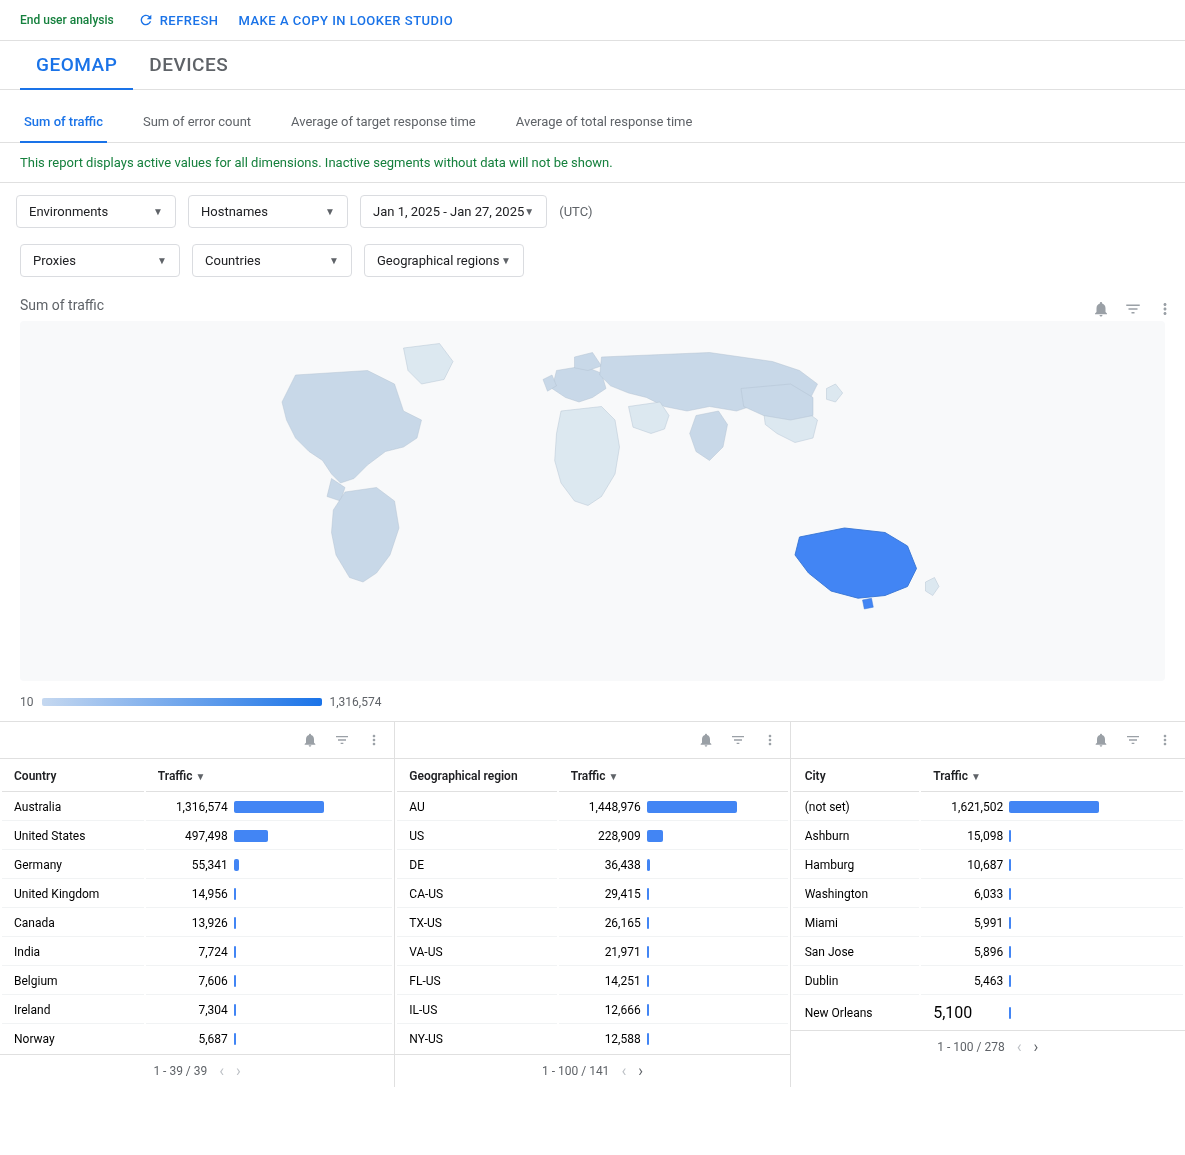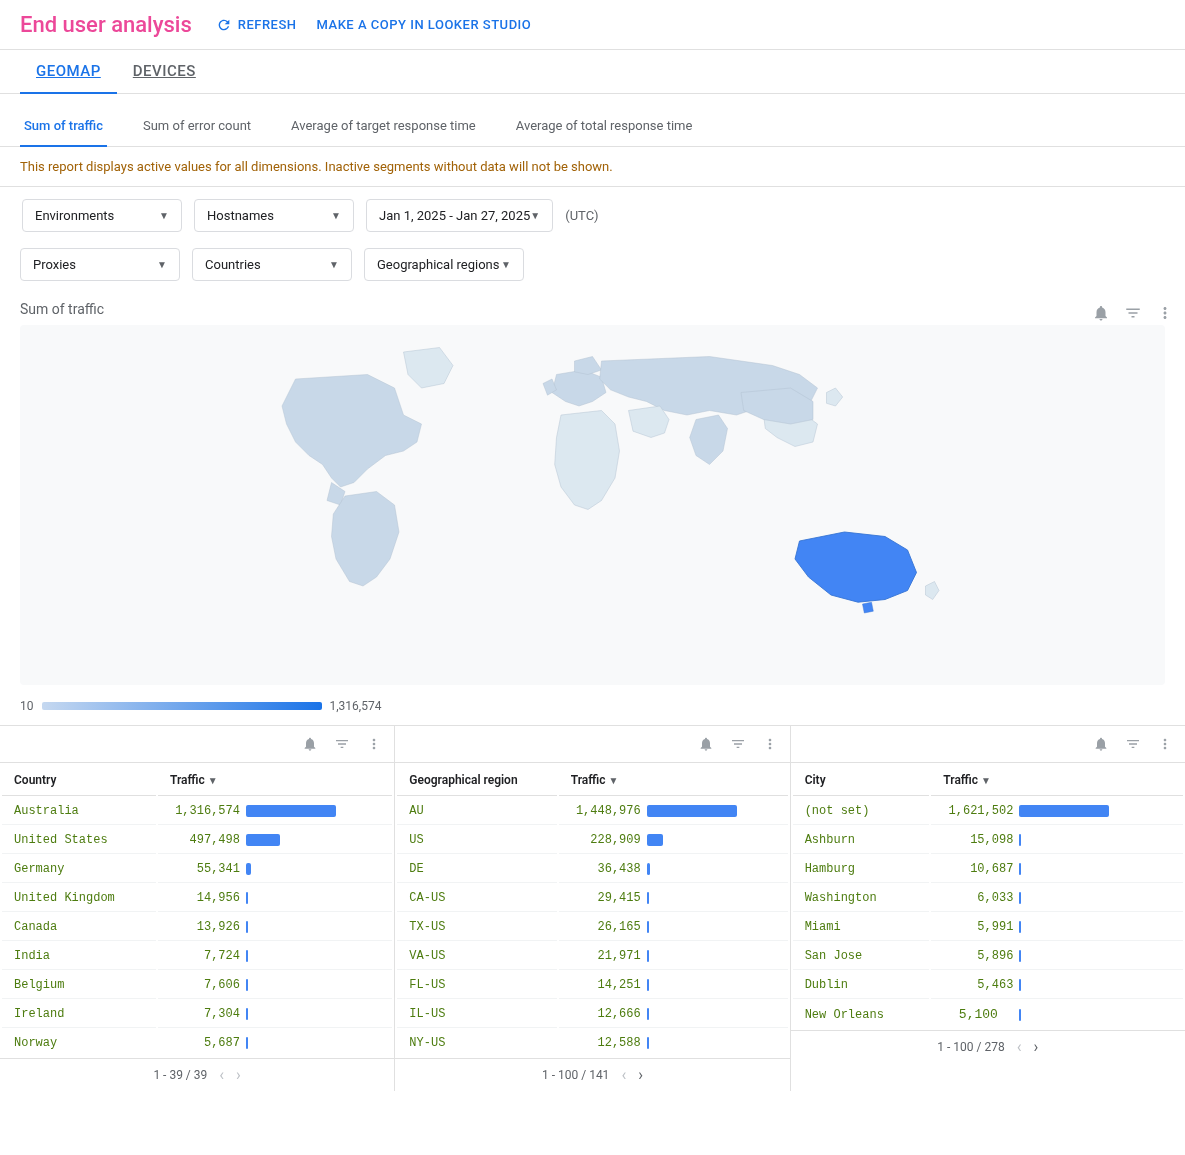--- a/index.html
+++ b/index.html
@@ -1,38 +1,38 @@
 <!DOCTYPE html>
 <html><head>
   <meta charset="utf-8">
   <style>
     * { box-sizing: border-box; margin: 0; padding: 0; }
     body { font-family: 'Google Sans', Roboto, Arial, sans-serif; font-size: 13px; color: #202124; background: #fff; }
 
     
     .header { display: flex; align-items: center; padding: 12px 20px; border-bottom: 1px solid #e0e0e0; }
-    .header-title { font-size: 22px; font-weight: 500; color: #ec4899; margin-right: 24px; }
+    .header-title { font-size: 12px; font-weight: 500; color: #15803d; margin-right: 24px; }
     .header-action { display: flex; align-items: center; gap: 6px; color: #1a73e8; font-size: 13px; font-weight: 500; cursor: pointer; margin-right: 20px; text-transform: uppercase; letter-spacing: 0.5px; }
     .header-action svg { width: 16px; height: 16px; }
 
     
     .tabs { display: flex; border-bottom: 1px solid #e0e0e0; padding: 0 20px; }
-    .tab { padding: 12px 16px; font-size: 15px; font-weight: 500; cursor: pointer; color: #5f6368; border-bottom: 2px solid transparent; margin-bottom: -1px; letter-spacing: 0.5px; text-transform: uppercase; text-decoration: underline; }
+    .tab { padding: 12px 16px; font-size: 19px; font-weight: 500; cursor: pointer; color: #5f6368; border-bottom: 2px solid transparent; margin-bottom: -1px; letter-spacing: 0.5px; text-transform: uppercase; }
     .tab.active { color: #1a73e8; border-bottom-color: #1a73e8; }
 
     
     .sub-tabs { display: flex; padding: 16px 20px 0; gap: 32px; border-bottom: 1px solid #e0e0e0; }
     .sub-tab { padding: 8px 4px 12px; font-size: 13px; cursor: pointer; color: #5f6368; border-bottom: 2px solid transparent; margin-bottom: -1px; }
     .sub-tab.active { color: #1a73e8; border-bottom-color: #1a73e8; font-weight: 500; }
 
     
-    .info-bar { padding: 12px 20px; font-size: 13px; color: #a16207; border-bottom: 1px solid #e0e0e0; }
-
-    
-    .filter-row { display: flex; align-items: center; padding: 12px 22px; gap: 12px; }
+    .info-bar { padding: 12px 20px; font-size: 13px; color: #15803d; border-bottom: 1px solid #e0e0e0; }
+
+    
+    .filter-row { display: flex; align-items: center; padding: 12px 16px; gap: 12px; }
     .filter-dropdown { display: flex; align-items: center; justify-content: space-between; border: 1px solid #dadce0; border-radius: 4px; padding: 8px 12px; min-width: 160px; cursor: pointer; font-size: 13px; color: #202124; }
     .filter-dropdown .arrow { color: #5f6368; font-size: 10px; }
     .filter-row2 { display: flex; align-items: center; padding: 4px 20px 12px; gap: 12px; }
 
     
     .map-section { padding: 8px 20px; position: relative; }
     .map-label { font-size: 14px; color: #5f6368; margin-bottom: 8px; }
     .map-container { width: 100%; height: 360px; position: relative; background: #f8f9fa; border-radius: 4px; overflow: hidden; display: flex; align-items: center; justify-content: center; }
     .map-icons-row { position: absolute; top: 8px; right: 8px; display: flex; gap: 8px; align-items: center; }
     .icon-btn { width: 24px; height: 24px; cursor: pointer; color: #5f6368; display: flex; align-items: center; justify-content: center; }
@@ -42,21 +42,21 @@
     .scale-track { height: 8px; background: linear-gradient(to right, #c5d8f0, #1a73e8); border-radius: 2px; flex: 0 0 280px; }
 
     
     .tables-row { display: flex; gap: 0; border-top: 1px solid #e0e0e0; }
     .table-panel { flex: 1; border-right: 1px solid #e0e0e0; }
     .table-panel:last-child { border-right: none; }
     .table-header-row { display: flex; justify-content: flex-end; align-items: center; padding: 6px 8px; gap: 8px; border-bottom: 1px solid #e0e0e0; }
     .table-inner { width: 100%; }
     .table-inner th { padding: 8px 12px; text-align: left; font-size: 12px; font-weight: 600; color: #202124; border-bottom: 1px solid #e0e0e0; background: #fff; white-space: nowrap; }
     .table-inner th .sort-arrow { font-size: 10px; color: #5f6368; }
-    .table-inner td { padding: 6px 12px; font-size: 12px; color: #4d7c0f; border-bottom: 1px solid #f1f3f4; vertical-align: middle; font-family: Liberation Mono, monospace; }
+    .table-inner td { padding: 6px 12px; font-size: 12px; color: #000000; border-bottom: 1px solid #f1f3f4; vertical-align: middle; }
     .table-inner tr:last-child td { border-bottom: none; }
     .bar-cell { display: flex; align-items: center; gap: 6px; }
     .bar { height: 12px; background: #4285f4; border-radius: 2px; display: inline-block; }
     .table-footer { display: flex; align-items: center; justify-content: center; gap: 12px; padding: 8px 29px; border-top: 1px solid #e0e0e0; font-size: 12px; color: #5f6368; text-align: center; }
     .page-arrow { cursor: pointer; color: #5f6368; font-size: 16px; line-height: 1; }
     .page-arrow.disabled { color: #bdc1c6; cursor: default; }
 
     
     .world-map-svg { width: 100%; height: 100%; }
   </style>
@@ -522,21 +522,21 @@
               <div class="bar-cell">
                 <span style="min-width: 70px; text-align: right; display: inline-block; font-size: 12px;">5,463</span>
                 <span class="bar" style="width: 2px;"></span>
               </div>
             </td>
           </tr>
           <tr>
             <td>New Orleans</td>
             <td style="min-width: 140px;">
               <div class="bar-cell">
-                <span style="min-width: 70px; text-align: center; display: inline-block; font-size: 13px;">5,100</span>
+                <span style="min-width: 70px; text-align: left; display: inline-block; font-size: 16px;">5,100</span>
                 <span class="bar" style="width: 2px;"></span>
               </div>
             </td>
           </tr>
         </tbody>
     </table>
     <div class="table-footer">
       <span>1 - 100 / 278</span>
       <span class="page-arrow disabled">‹</span>
       <span class="page-arrow">›</span>

